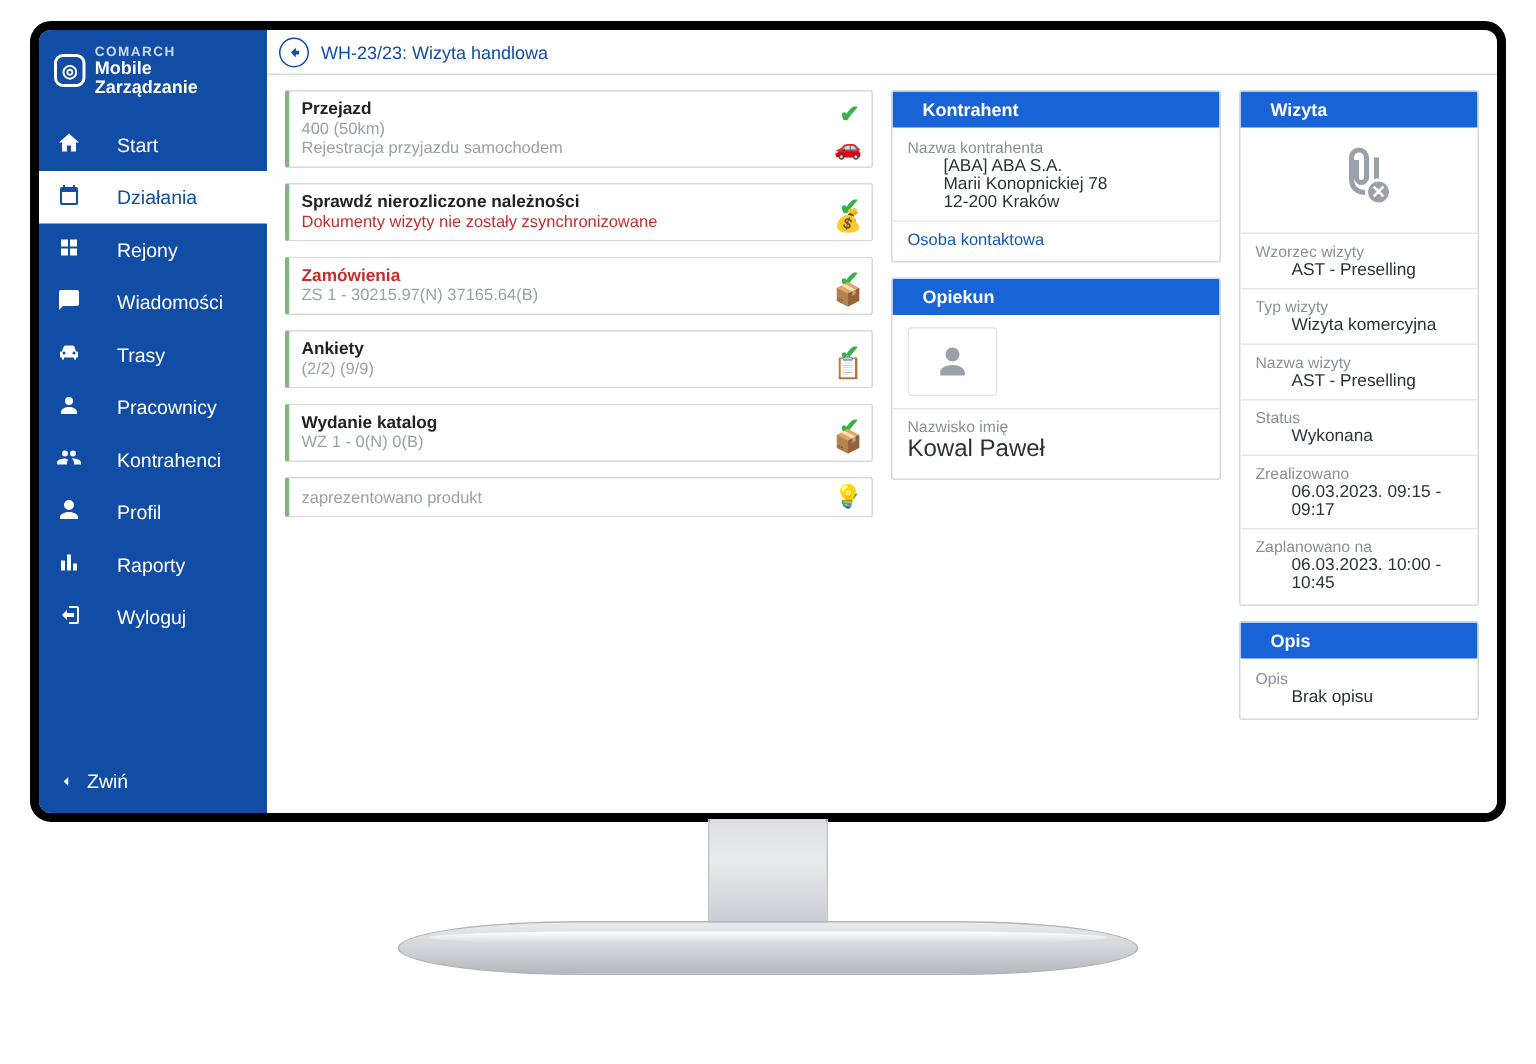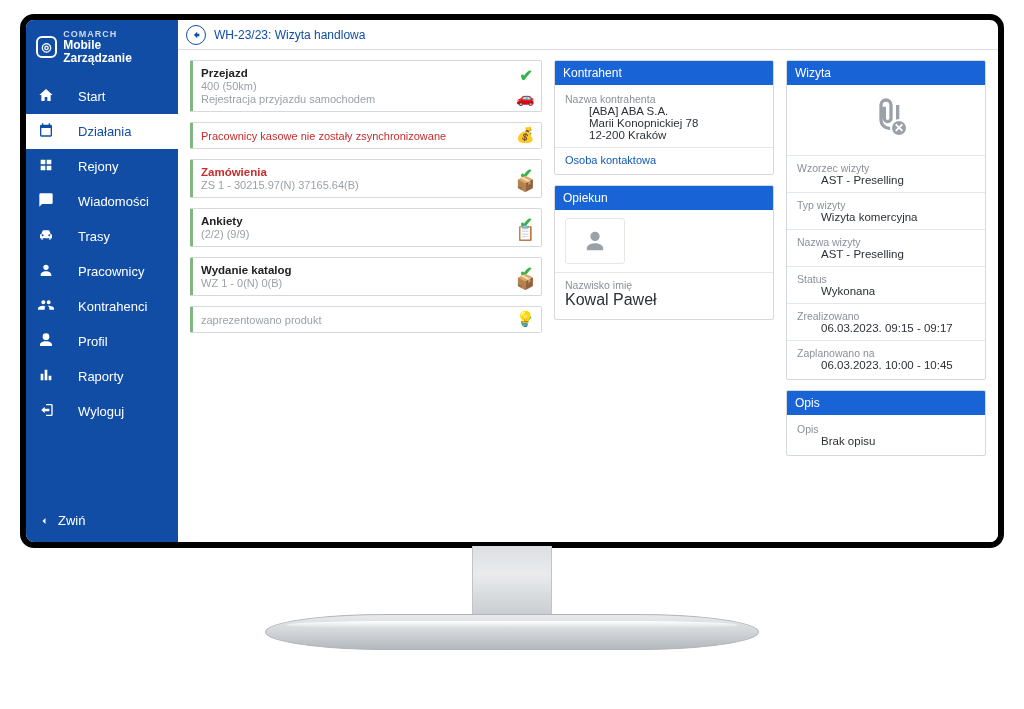--- a/index.html
+++ b/index.html
@@ -59,38 +59,38 @@
   .back-btn {
     width:20px; height:20px; border:1.5px solid #114da5; border-radius:50%;
     display:flex; align-items:center; justify-content:center; cursor:pointer;
   }
   .back-btn svg { width:10px; height:10px; fill:#114da5; }
   .content {
     flex:1; display:flex; padding:10px 12px; gap:12px; overflow:hidden; background:#fff;
   }
   .col-left { flex:1.3; display:flex; flex-direction:column; gap:10px; }
   .col-mid  { width:220px; display:flex; flex-direction:column; gap:10px; }
-  .col-right{ width:200px; display:flex; flex-direction:column; gap:10px; }
+  .col-right{ width:160px; display:flex; flex-direction:column; gap:10px; }
 
   .task-card {
     border:1px solid #d4d9df; border-left:3px solid #7fb77e; background:#fff;
     padding:6px 38px 6px 8px; position:relative; font-size:11px; color:#3a3f45;
     border-radius:2px;
   }
   .task-card .t-title { font-weight:600; font-size:11.5px; color:#222; }
   .task-card .t-title.red { color:#c62d2d; }
   .task-card .t-line1 { color:#9aa1a9; margin-top:1px; }
   .task-card .t-line2 { color:#9aa1a9; margin-top:1px; }
   .task-card .t-line2.red { color:#c62d2d; }
   .task-check { position:absolute; right:8px; top:5px; color:#39b24a; font-size:16px; font-weight:bold;}
   .task-icon  { position:absolute; right:6px; bottom:4px; font-size:15px; }
 
   .panel { border:1px solid #d4d9df; background:#fff; border-radius:2px; overflow:hidden; }
   .panel-h {
-    background:#1863d6; color:#fff; font-size:12px; padding:5px 8px; font-weight:400;
+    background:#1863d6; color:#fff; font-size:12px; padding:5px 20px; font-weight:700;
   }
   .panel-b { padding:8px 10px; font-size:11px; color:#3a3f45; }
   .panel-b .label { color:#8a9099; font-size:10.5px; margin-top:6px; }
   .panel-b .label:first-child { margin-top:0; }
   .panel-b .val { color:#2c3137; font-size:11.5px;padding-left:24px; }
   .panel-b .link { color:#1159b5; font-size:11px; margin-top:6px; cursor:pointer; }
   .panel-b hr { border:none; border-top:1px solid #e3e7ec; margin:6px -10px; }
 
   .opiekun-body { display:flex; flex-direction:column; padding:8px 10px 10px 10px; }
   .avatar-box {
@@ -213,21 +213,22 @@
 
         <div class="col-left">
           <div class="task-card">
             <div class="t-title">Przejazd</div>
             <div class="t-line1">400 (50km)</div>
             <div class="t-line2">Rejestracja przyjazdu samochodem</div>
             <div class="task-check">✔</div>
             <div class="task-icon">🚗</div>
           </div>
           <div class="task-card">
-            <div class="t-line2 red">Pracownicy kasowe nie zostały zsynchronizowane</div>
+            <div class="t-title">Sprawdź nierozliczone należności</div>
+            <div class="t-line2 red">Dokumenty wizyty nie zostały zsynchronizowane</div>
             <div class="task-check">✔</div>
             <div class="task-icon">💰</div>
           </div>
           <div class="task-card">
             <div class="t-title red">Zamówienia</div>
             <div class="t-line1">ZS 1 - 30215.97(N) 37165.64(B)</div>
             <div class="task-check">✔</div>
             <div class="task-icon">📦</div>
           </div>
           <div class="task-card">

